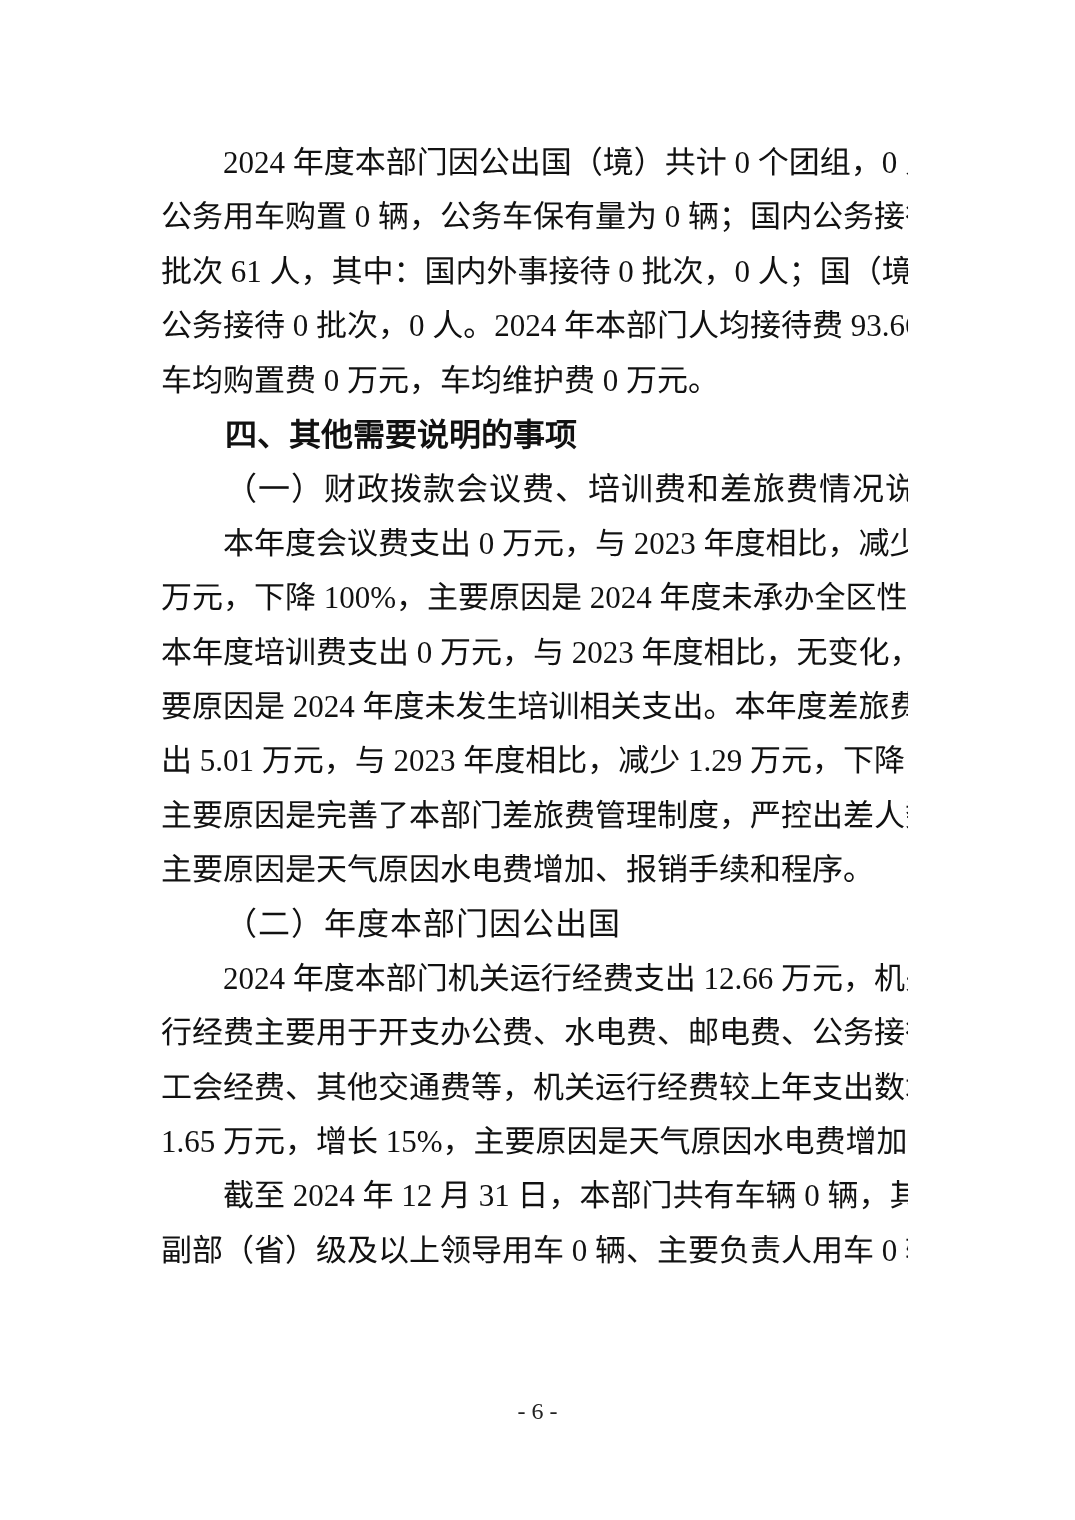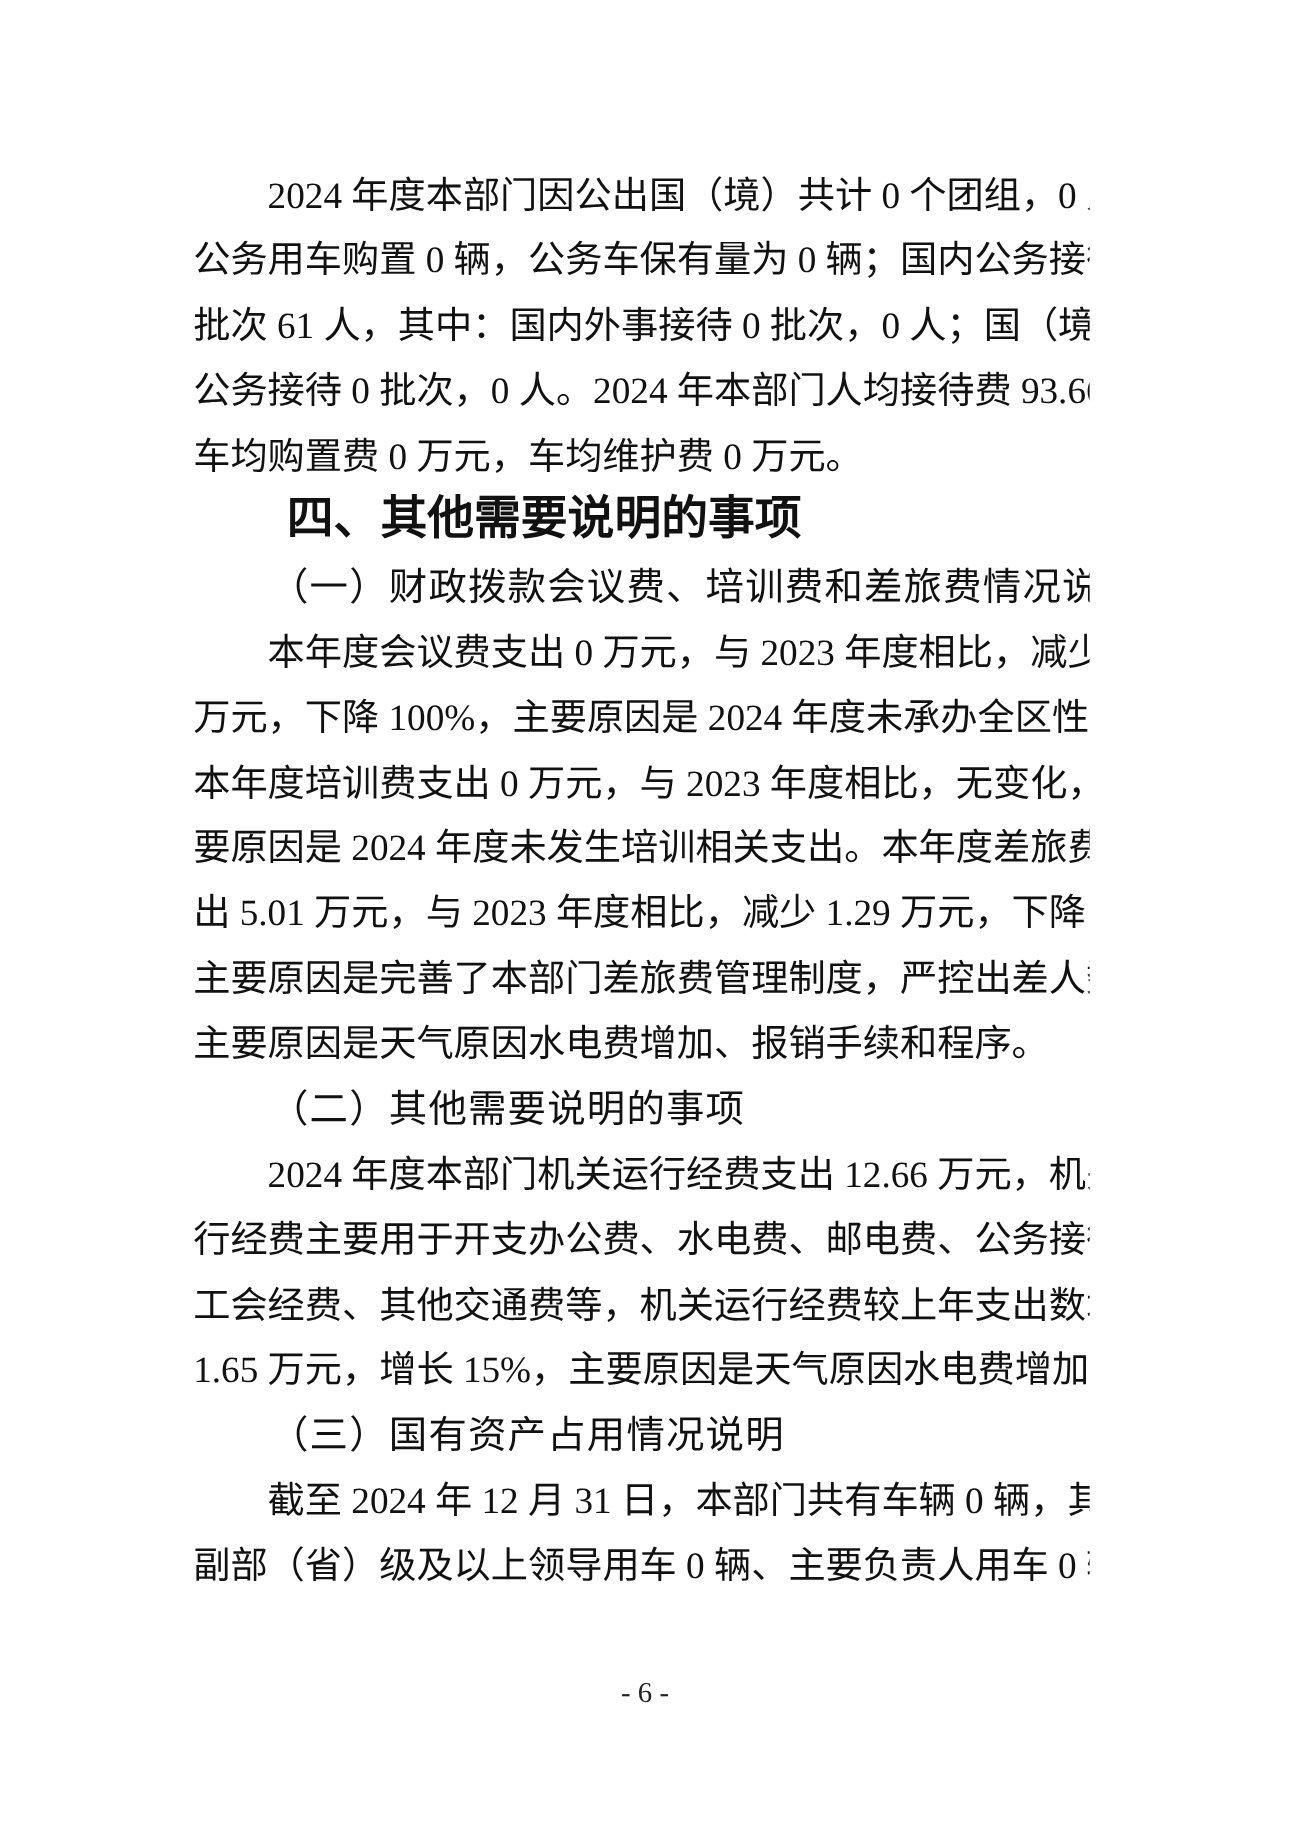--- a/index.html
+++ b/index.html
@@ -33,23 +33,23 @@
     white-space: nowrap;
   }
   .line.no-stretch {
     text-align: right;
     text-align-last: left;
   }
   .line.indent {
     text-indent: 2em;
   }
   .line.h-bold {
-    font-family: Liberation Mono, monospace;
+    font-family: Liberation Sans, sans-serif;
     font-weight: 700;
-    font-size: 39px;
+    font-size: 32px;
   }
   .line.h-kai {
     font-size: 32px;
     letter-spacing: 1px;
   }
   .page-footer {
     position: absolute;
     left: 0;
     top: 1398px;
     width: 1075px;
@@ -75,26 +75,25 @@
 
     <div class="line h-kai indent no-stretch">（一）财政拨款会议费、培训费和差旅费情况说明</div>
     <div class="line indent">本年度会议费支出 0 万元，与 2023 年度相比，减少 3.71</div>
     <div class="line">万元，下降 100%，主要原因是 2024 年度未承办全区性会议。</div>
     <div class="line">本年度培训费支出 0 万元，与 2023 年度相比，无变化，主</div>
     <div class="line">要原因是 2024 年度未发生培训相关支出。本年度差旅费支</div>
     <div class="line">出 5.01 万元，与 2023 年度相比，减少 1.29 万元，下降 20.5%，</div>
     <div class="line">主要原因是完善了本部门差旅费管理制度，严控出差人数、</div>
     <div class="line no-stretch">主要原因是天气原因水电费增加、报销手续和程序。</div>
 
-    <div class="line h-kai indent no-stretch">（二）其他需要说明的事项</div>
+    <div class="line h-kai indent no-stretch">（二）年度本部门因公出国</div>
     <div class="line indent">2024 年度本部门机关运行经费支出 12.66 万元，机关运</div>
     <div class="line">行经费主要用于开支办公费、水电费、邮电费、公务接待费、</div>
     <div class="line">工会经费、其他交通费等，机关运行经费较上年支出数增加</div>
     <div class="line">1.65 万元，增长 15%，主要原因是天气原因水电费增加、租</div>
 
-    <div class="line h-kai indent no-stretch">（三）国有资产占用情况说明</div>
     <div class="line indent">截至 2024 年 12 月 31 日，本部门共有车辆 0 辆，其中，</div>
     <div class="line">副部（省）级及以上领导用车 0 辆、主要负责人用车 0 辆、</div>
 
   </div>
 
   <div class="page-footer">- 6 -</div>
 </div>
 
 </body></html>

